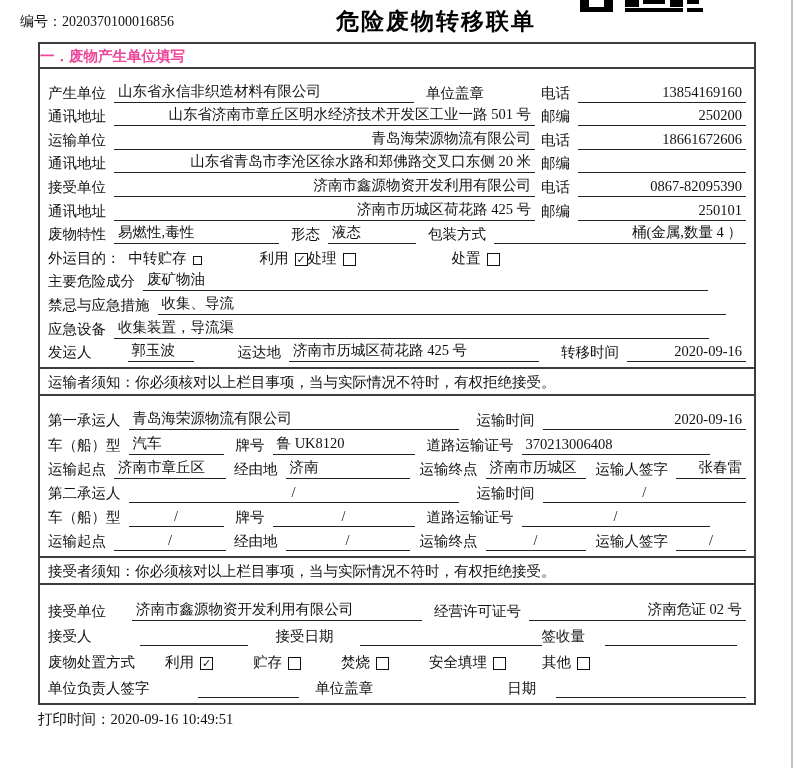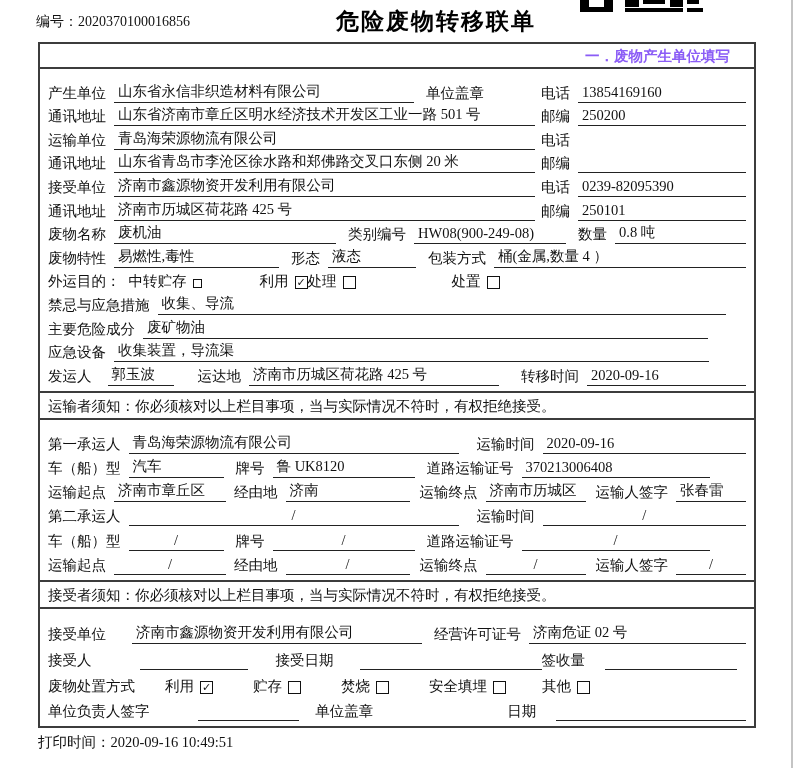--- a/index.html
+++ b/index.html
@@ -7,53 +7,52 @@
   body {
     width:796px; height:768px; background:#ffffff; overflow:hidden;
     font-family:"Liberation Serif","DejaVu Serif",serif;
     color:#111111; font-size:14.5px;
   }
   .page { position:relative; width:796px; height:768px; }
   .page-edge { position:absolute; left:791px; top:0; width:2px; height:100%; background:#c4c4c4; }
 
   
   .doc-header { position:relative; height:42px; }
-  .doc-no { position:absolute; left:36px; top:13px; font-size:14px; white-space:nowrap; }
+  .doc-no { position:absolute; left:20px; top:13px; font-size:14px; white-space:nowrap; }
   .doc-title {
     position:absolute; left:0; top:6px; width:100%; text-align:center;
     transform:translateX(38px);
     font-family:"Liberation Sans","DejaVu Sans",sans-serif;
     font-size:23px; font-weight:900; letter-spacing:2px; color:#000;
   }
   .qr-frag { position:absolute; left:580px; top:0; }
 
   
   .form { margin:0 40px 0 38px; }
   .section { border:2px solid #3c3c3c; background:#fff; }
   .section + .section { margin-top:-2px; }
   .sec-head {
     font-family:"Liberation Sans","DejaVu Sans",sans-serif;
-    font-weight:bold; font-size:14.5px; color:#8b5cf6;
-    padding:3px 24px 2px; line-height:18px;
+    font-weight:bold; font-size:14.5px; color:#ec4899;
+    padding:3px 0 2px; line-height:18px;
     border-bottom:2px solid #3c3c3c;
-    text-align:right;
   }
   .notice { padding:4px 8px 3px; line-height:18px; border-bottom:2px solid #3c3c3c; }
   .rows { padding:10px 8px 5px; }
   .row { display:flex; align-items:flex-end; white-space:nowrap; }
   .s1 .row { height:23.6px; }
   .s2 .row { height:24.2px; }
   .s3 .row { height:25.6px; }
 
   .lbl { flex:none; padding-right:8px; }
   .u {
     display:inline-block; border-bottom:1px solid #222;
     padding:0 4px 1px; min-height:19px; overflow:hidden;
   }
-  .u.grow { flex:1; }
+  .u.grow { flex:1;text-align:right; }
   .u.slash { text-align:center; }
   .right-col { display:flex; margin-left:auto; width:205px; align-items:flex-end; }
   .ml12 { margin-left:12px; }
 
   .opt { display:inline-flex; align-items:flex-end; }
   .cb {
     display:inline-block; width:13px; height:13px; border:1px solid #111;
     margin:0 0 2px 6px; text-align:center;
     font:bold 11px/12px "DejaVu Sans",sans-serif; color:#111;
   }
@@ -105,58 +104,51 @@
             <span class="lbl">邮编</span>
             <span class="u grow">250200</span>
           </span>
         </div>
 
         <div class="row">
           <span class="lbl">运输单位</span>
           <span class="u grow" style="margin-right:6px">青岛海荣源物流有限公司</span>
           <span class="right-col">
             <span class="lbl">电话</span>
+            <span class="u grow">18661672606</span>
           </span>
         </div>
 
         <div class="row">
           <span class="lbl">通讯地址</span>
           <span class="u grow" style="margin-right:6px">山东省青岛市李沧区徐水路和郑佛路交叉口东侧 20 米</span>
           <span class="right-col">
             <span class="lbl">邮编</span>
             <span class="u grow"></span>
           </span>
         </div>
 
         <div class="row">
           <span class="lbl">接受单位</span>
           <span class="u grow" style="margin-right:6px">济南市鑫源物资开发利用有限公司</span>
           <span class="right-col">
             <span class="lbl">电话</span>
-            <span class="u grow">0239-82095390</span>
+            <span class="u grow">0867-82095390</span>
           </span>
         </div>
 
         <div class="row">
           <span class="lbl">通讯地址</span>
           <span class="u grow" style="margin-right:6px">济南市历城区荷花路 425 号</span>
           <span class="right-col">
             <span class="lbl">邮编</span>
             <span class="u grow">250101</span>
           </span>
         </div>
 
-        <div class="row">
-          <span class="lbl">废物名称</span>
-          <span class="u" style="width:222px">废机油</span>
-          <span class="lbl ml12">类别编号</span>
-          <span class="u" style="width:152px">HW08(900-249-08)</span>
-          <span class="lbl ml12">数量</span>
-          <span class="u grow">0.8 吨</span>
-        </div>
 
         <div class="row">
           <span class="lbl">废物特性</span>
           <span class="u" style="width:165px">易燃性,毒性</span>
           <span class="lbl ml12">形态</span>
           <span class="u" style="width:88px">液态</span>
           <span class="lbl ml12">包装方式</span>
           <span class="u grow">桶(金属,数量 4 ）</span>
         </div>
 
@@ -174,38 +166,38 @@
             <span>处理</span>
             <span class="cb"></span>
           </span>
           <span class="opt" style="margin-left:96px">
             <span>处置</span>
             <span class="cb"></span>
           </span>
         </div>
 
         <div class="row">
+          <span class="lbl">主要危险成分</span>
+          <span class="u" style="width:565px">废矿物油</span>
+        </div>
+
+        <div class="row">
           <span class="lbl">禁忌与应急措施</span>
           <span class="u" style="width:568px">收集、导流</span>
         </div>
 
         <div class="row">
-          <span class="lbl">主要危险成分</span>
-          <span class="u" style="width:565px">废矿物油</span>
-        </div>
-
-        <div class="row">
           <span class="lbl">应急设备</span>
           <span class="u" style="width:595px">收集装置，导流渠</span>
         </div>
 
         <div class="row">
           <span class="lbl">发运人</span>
-          <span class="u" style="width:66px;margin-left:8px">郭玉波</span>
-          <span class="lbl" style="margin-left:24px">运达地</span>
+          <span class="u" style="width:66px;margin-left:28px">郭玉波</span>
+          <span class="lbl" style="margin-left:44px">运达地</span>
           <span class="u" style="width:250px">济南市历城区荷花路 425 号</span>
           <span class="lbl" style="margin-left:22px">转移时间</span>
           <span class="u grow">2020-09-16</span>
         </div>
 
       </div>
     </div>
 
     <div class="section s2">
       <div class="notice">运输者须知：你必须核对以上栏目事项，当与实际情况不符时，有权拒绝接受。</div>

